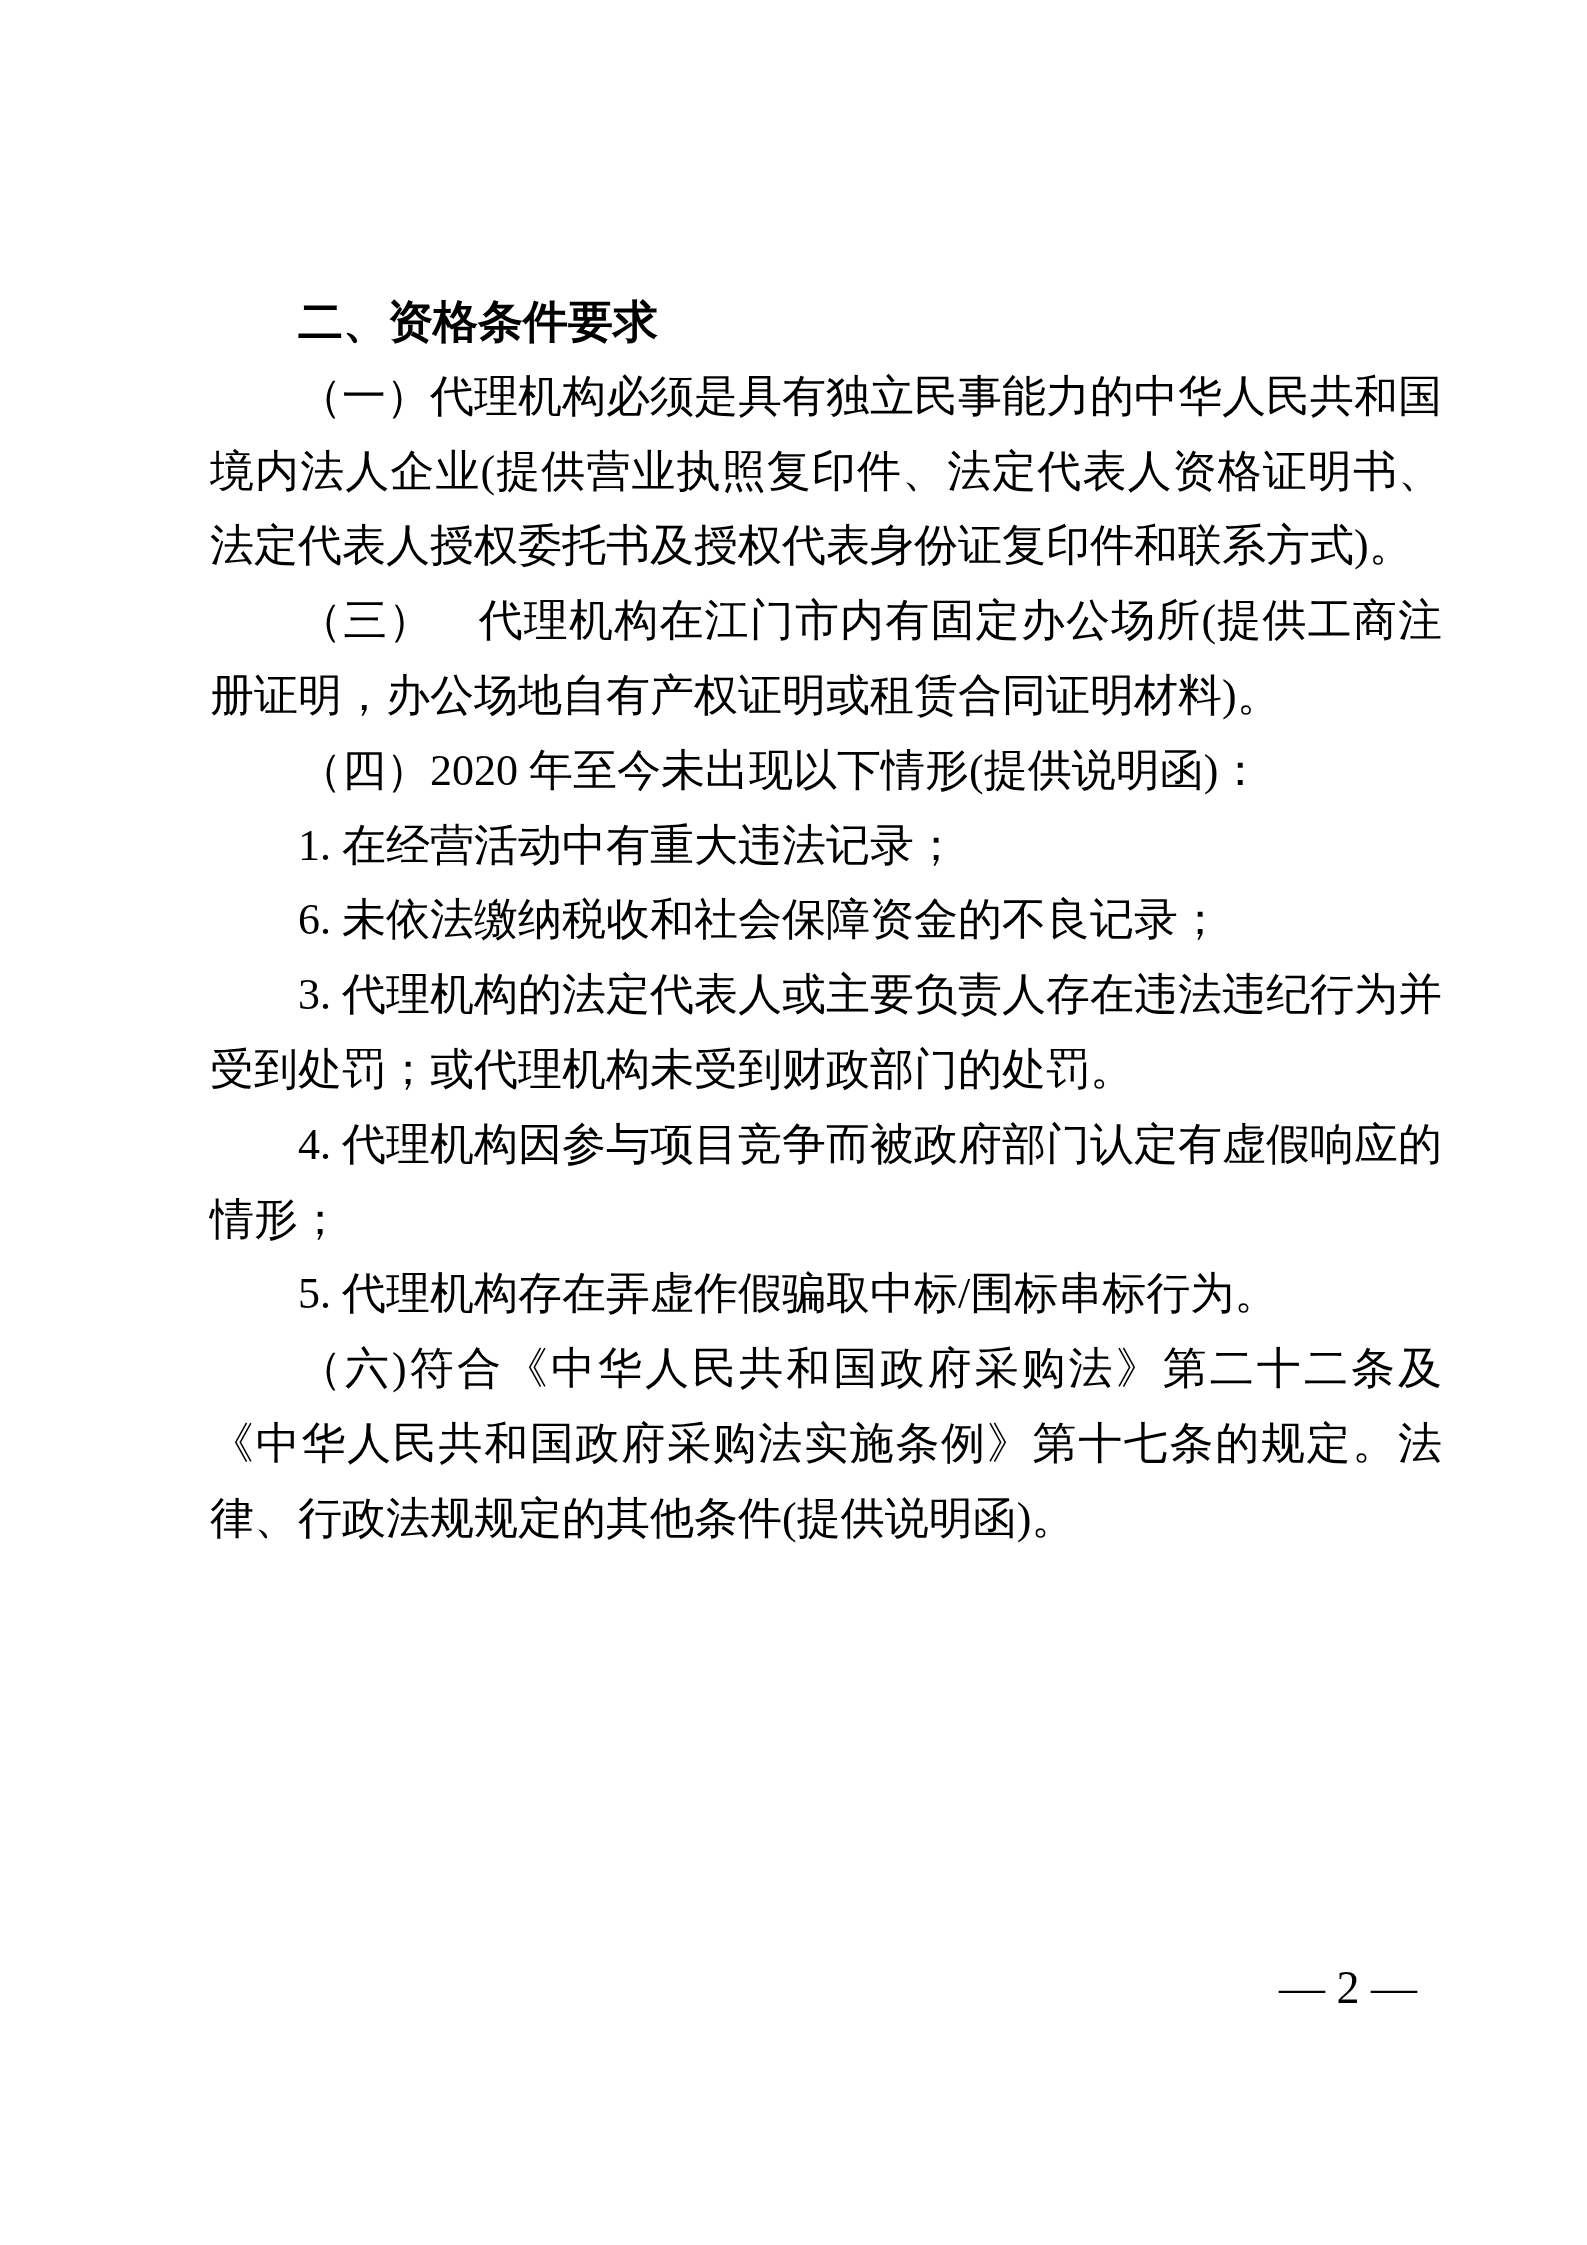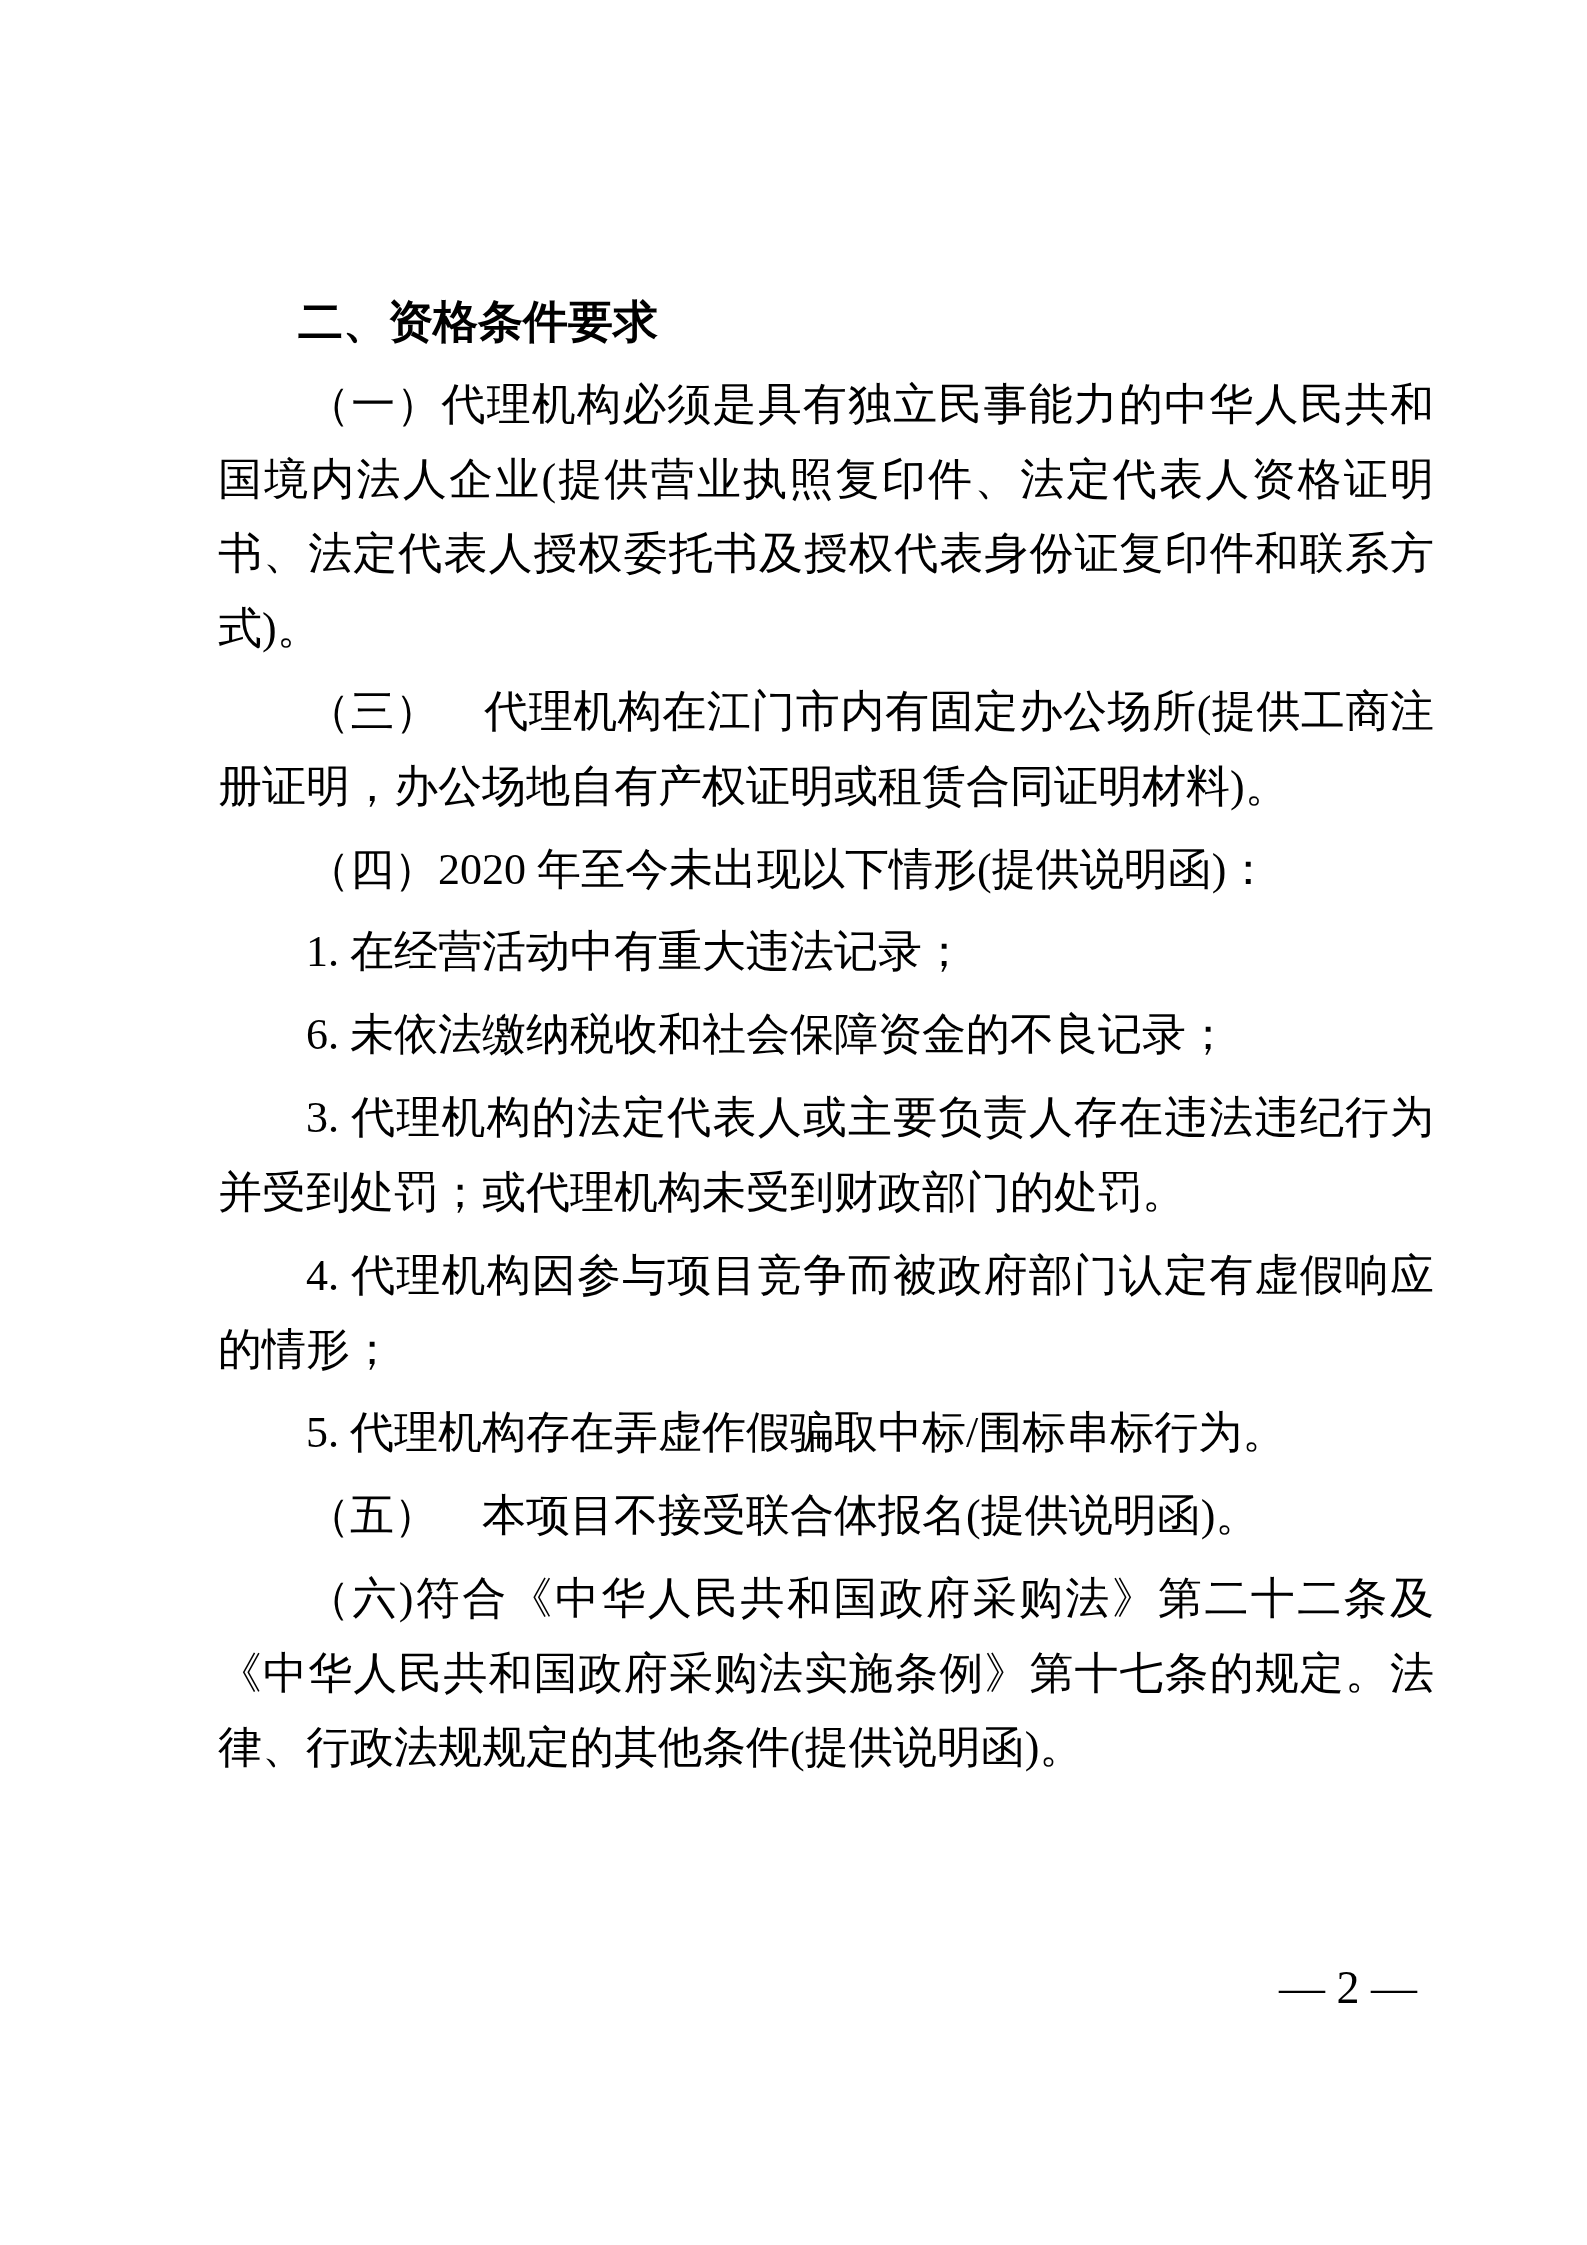--- a/index.html
+++ b/index.html
@@ -28,21 +28,21 @@
   .section-heading {
     margin: 0;
     font-family: "Liberation Sans", sans-serif;
     font-weight: 700;
     font-size: 45px;
     line-height: 74.8px;
     text-indent: 88px;
     color: #000000;
   }
   .para {
-    margin: 8px;
+    margin: 0;
     text-indent: 88px;
     text-align: justify;
     font-family: "Liberation Serif", serif;
     color: #000000;
   }
   .page-number {
     position: absolute;
     top: 1962px;
     right: 198px;
     font-family: "Liberation Serif", serif;
@@ -60,18 +60,17 @@
     <h1 class="section-heading">二、资格条件要求</h1>
 
     <p class="para">（一）代理机构必须是具有独立民事能力的中华人民共和国境内法人企业(提供营业执照复印件、法定代表人资格证明书、法定代表人授权委托书及授权代表身份证复印件和联系方式)。</p>
     <p class="para">（三）　代理机构在江门市内有固定办公场所(提供工商注册证明，办公场地自有产权证明或租赁合同证明材料)。</p>
     <p class="para">（四）2020 年至今未出现以下情形(提供说明函)：</p>
     <p class="para">1. 在经营活动中有重大违法记录；</p>
     <p class="para">6. 未依法缴纳税收和社会保障资金的不良记录；</p>
     <p class="para">3. 代理机构的法定代表人或主要负责人存在违法违纪行为并受到处罚；或代理机构未受到财政部门的处罚。</p>
     <p class="para">4. 代理机构因参与项目竞争而被政府部门认定有虚假响应的情形；</p>
     <p class="para">5. 代理机构存在弄虚作假骗取中标/围标串标行为。</p>
-    <p class="para">（五）　本项目不接受联合体报名(提供说明函)。</p>
     <p class="para">（六)符合《中华人民共和国政府采购法》第二十二条及《中华人民共和国政府采购法实施条例》第十七条的规定。法律、行政法规规定的其他条件(提供说明函)。</p>
   </div>
 
   <div class="page-number">— 2 —</div>
 </div>
 
 </body></html>

